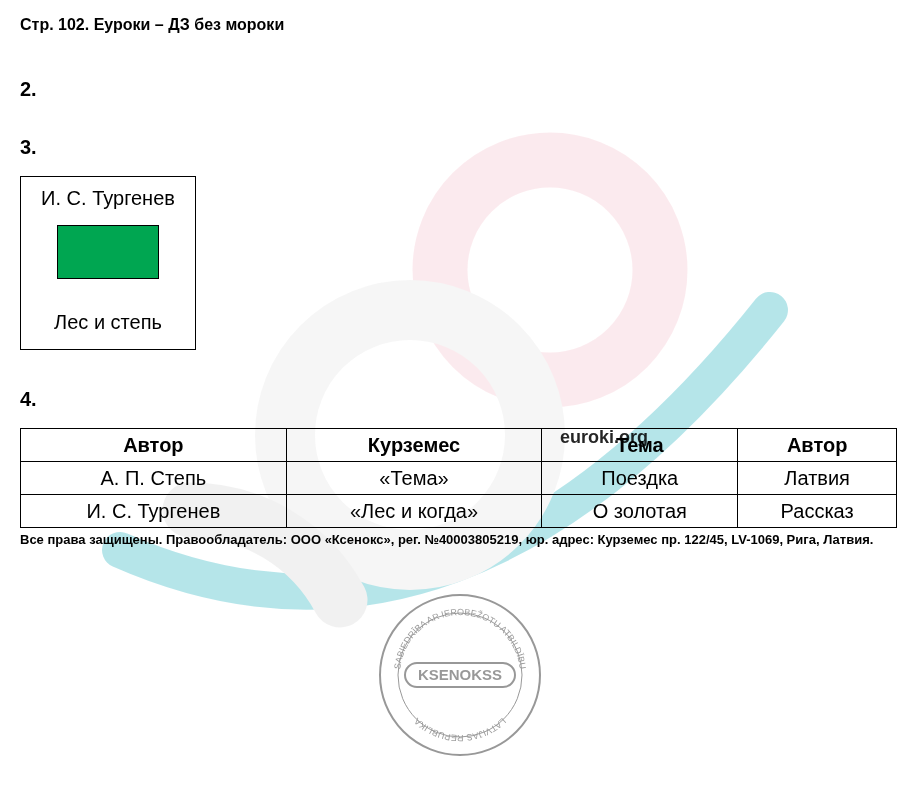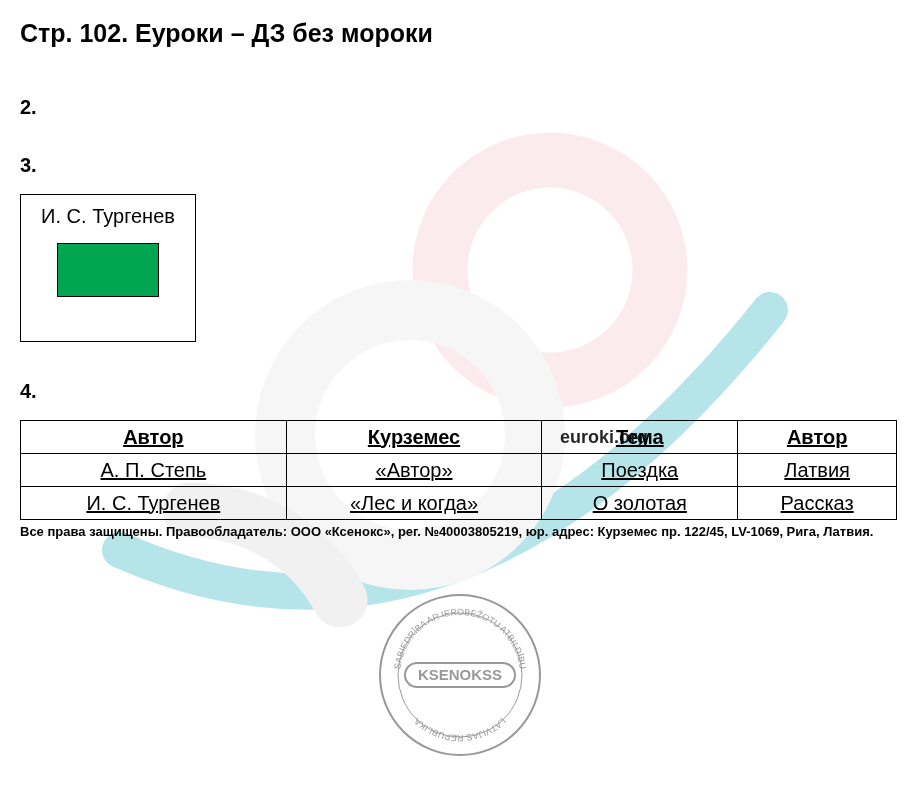--- a/index.html
+++ b/index.html
@@ -14,21 +14,21 @@
     position: relative;
     overflow: hidden;
     background: #fff;
   }
   .page {
     position: relative;
     padding: 10px 20px 0 20px;
   }
   .title {
     font-weight: bold;
-    font-size: 25px;
+    font-size: 16px;
     margin-bottom: 30px;
   }
   .section-num {
     font-weight: bold;
     margin-top: 20px;
     margin-bottom: 10px;
   }
   .quote {
     text-indent: 35px;
     text-align: justify;
@@ -53,21 +53,20 @@
     background: #00a651;
     border: 1.5px solid #000;
     margin: 0 auto 30px auto;
   }
   .box3 .work {
   }
   table.t4 {
     border-collapse: collapse;
     width: 100%;
     font-size: 20px;
-    text-decoration: underline;
   }
   table.t4 th, table.t4 td {
     border: 1.5px solid #000;
     padding: 3px 8px;
     text-align: center;
     font-weight: normal;
     line-height: 1.3;
   }
   table.t4 th {
     font-weight: bold;
@@ -142,34 +141,35 @@
 
 <div class="page">
   <div class="title">Стр. 102. Еуроки – ДЗ без мороки</div>
 
   <div class="section-num">2.</div>
 
   <div class="section-num">3.</div>
   <div class="box3">
     <div class="author">И. С. Тургенев</div>
     <div class="green-rect"></div>
+    <div class="work">Лес и степь</div>
   </div>
 
   <div class="section-num">4.</div>
   <table class="t4">
     <tbody>
         <tr>
       <th>Автор</th>
       <th>Курземес</th>
       <th>Тема</th>
       <th>Автор</th>
     </tr>
     <tr>
       <td>А. П. Степь</td>
-      <td>«Автор»</td>
+      <td>«Тема»</td>
       <td>Поездка</td>
       <td>Латвия</td>
     </tr>
     <tr>
       <td>И. С. Тургенев</td>
       <td>«Лес и когда»</td>
       <td>О золотая</td>
       <td>Рассказ</td>
     </tr>
   </tbody>

